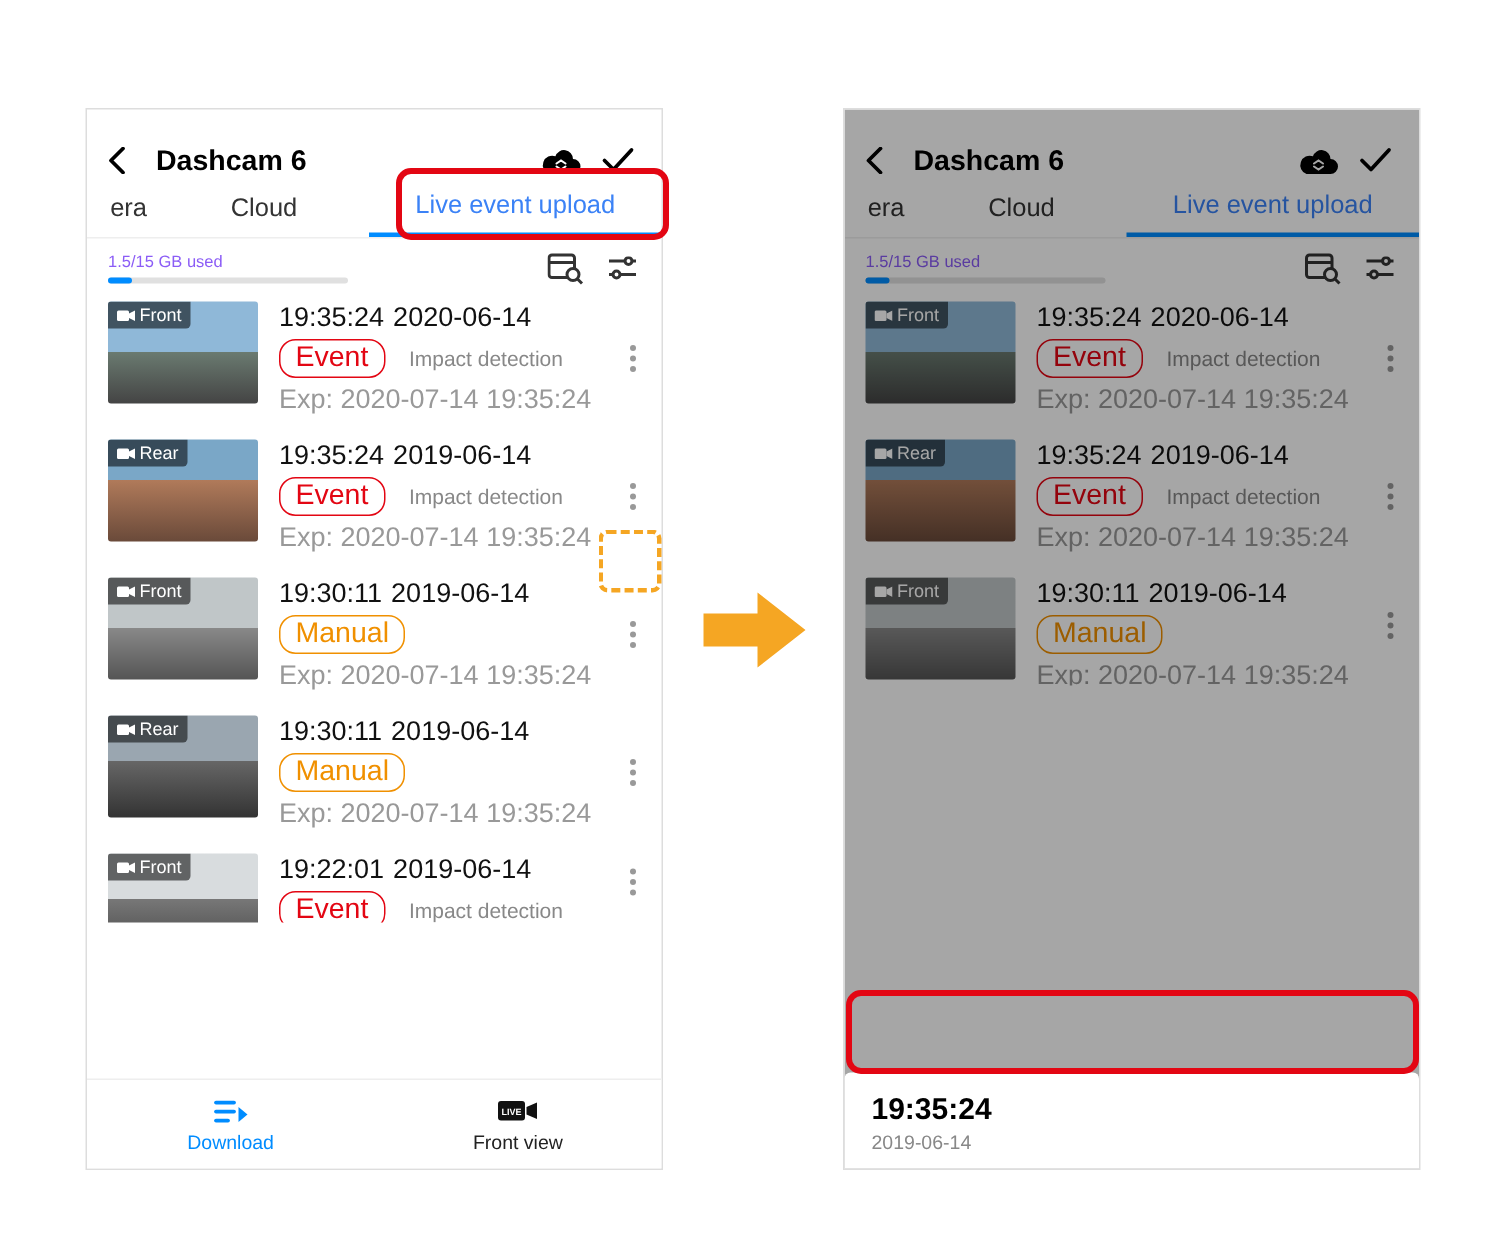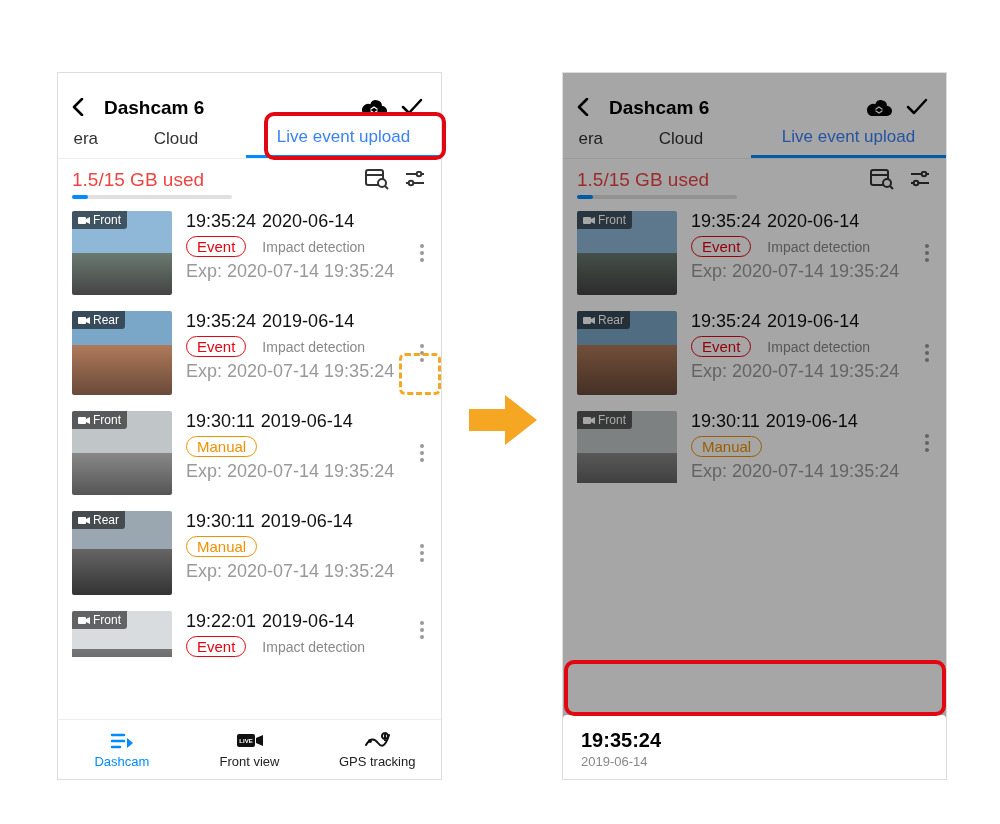--- a/index.html
+++ b/index.html
@@ -24,38 +24,38 @@
   
   .tabs { display:flex; height:40px; border-bottom:1px solid #eee; }
   .tab { flex:0 0 auto; display:flex; align-items:center; justify-content:center; font-size:17px; color:#333; padding:0 16px; }
   .tab.cut { width:48px; padding:0 8px 0 0; justify-content:flex-end; }
   .tab.cloud { width:140px; }
   .tab.live  { flex:1; color:#3b82f6; font-weight:500; border-bottom:3px solid #008cff; }
   .tab-highlight { position:absolute; border:4px solid #e30613; border-radius:10px; }
 
   
   .storage { padding:10px 14px 4px 14px; position:relative; }
-  .storage-text { font-size:19px; color:#ef4444; }
+  .storage-text { font-size:11px; color:#8b5cf6; }
   .storage-bar  { height:4px; background:#e0e0e0; border-radius:2px; margin-top:4px; width:160px; }
   .storage-bar .fill { height:100%; width:10%; background:#008cff; border-radius:2px; }
   .storage .ctl { position:absolute; top:6px; display:flex; align-items:center; justify-content:center; width:28px; height:28px; }
   .ctl.search { right:50px; }
   .ctl.filter { right:12px; }
 
   
   .list { }
   .item { display:flex; padding:8px 6px 8px 14px; }
-  .thumb { width:100px; height:84px; border-radius:2px; position:relative; overflow:hidden; }
+  .thumb { width:100px; height:68px; border-radius:2px; position:relative; overflow:hidden; }
   .thumb .ov { position:absolute; top:0; left:0; background:rgba(0,0,0,0.55); color:#fff; font-size:12px; padding:2px 6px; display:flex; align-items:center; border-bottom-right-radius:3px; }
   .thumb .ov svg { margin-right:3px; }
   .meta { flex:1; padding-left:14px; }
   .row1 { font-size:18px; font-weight:500; color:#111; }
   .row1 .date { margin-left:6px; }
   .row2 { margin-top:4px; display:flex; align-items:center; }
-  .badge { font-size:15px; padding:1px 10px; border-radius:11px; border:1px solid; }
+  .badge { font-size:19px; padding:1px 10px; border-radius:11px; border:1px solid; }
   .badge.event  { color:#e30613; border-color:#e30613; }
   .badge.manual { color:#f09000; border-color:#f09000; }
   .detect { font-size:14px; color:#888; margin-left:16px; }
   .exp { font-size:18px; color:#999; margin-top:4px; }
   .kebab { width:26px; display:flex; align-items:center; justify-content:center; color:#888; font-size:22px; }
   .kebab-dots { display:flex; flex-direction:column; gap:3px; }
   .kebab-dots span { width:4px; height:4px; border-radius:50%; background:#999; }
 
   
   .sky1 { background: linear-gradient(#8fb8d8 0%, #8fb8d8 50%, #6a7a70 50%, #444 100%); }
@@ -278,43 +278,32 @@
   <div class="bnav">
     <div class="bitem active">
       <div class="bicon">
         <svg width="24" height="18" viewBox="0 0 24 18">
             <line x1="2" y1="3" x2="14" y2="3" stroke="#008cff" stroke-width="2.5" stroke-linecap="round"></line>
             <line x1="2" y1="9" x2="14" y2="9" stroke="#008cff" stroke-width="2.5" stroke-linecap="round"></line>
             <line x1="2" y1="15" x2="10" y2="15" stroke="#008cff" stroke-width="2.5" stroke-linecap="round"></line>
             <path d="M17 6 L23 11 L17 16 Z" fill="#008cff"></path>
           </svg>
       </div>
-      <span>Dashcam</span>
+      <span>Download</span>
     </div>
     <div class="bitem">
       <div class="bicon">
         <svg width="28" height="18" viewBox="0 0 28 18">
             <rect x="1" y="2" width="18" height="13" rx="2" fill="#111"></rect>
             <text x="10" y="11" text-anchor="middle" font-size="6" fill="#fff" font-weight="700">LIVE</text>
             <path d="M20 6 L27 3 L27 14 L20 11 Z" fill="#111"></path>
           </svg>
       </div>
       <span>Front view</span>
     </div>
-    <div class="bitem">
-      <div class="bicon">
-        <svg width="26" height="20" viewBox="0 0 26 20">
-            <path d="M2 14 Q8 4 14 12 T25 4" stroke="#111" stroke-width="2" fill="none" stroke-linecap="round"></path>
-            <circle cx="6" cy="10" r="2" fill="#111"></circle>
-            <path d="M21 2a3 3 0 1 1-0.1 0 M21 5v5" stroke="#111" stroke-width="2" fill="none"></path>
-            <circle cx="21" cy="4" r="1.2" fill="#111"></circle>
-          </svg>
-      </div>
-      <span>GPS tracking</span>
-    </div>
   </div>
 </div>
 
 <div class="tab-highlight" style="left:264px; top:112px; width:182px; height:48px;"></div>
 
 <div class="orange-dash" style="left:399px; top:353px; width:42px; height:42px;"></div>
 
 <div class="arrow" style="left:467px; top:391px;">
   <svg width="72" height="58" viewBox="0 0 72 58">
     <path d="M2 18 H38 V4 L70 29 L38 54 V40 H2 Z" fill="#f5a623"></path>

